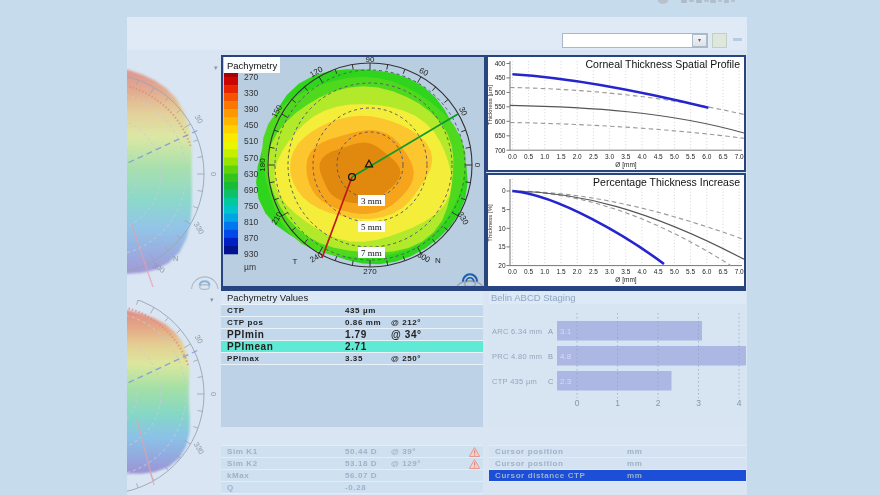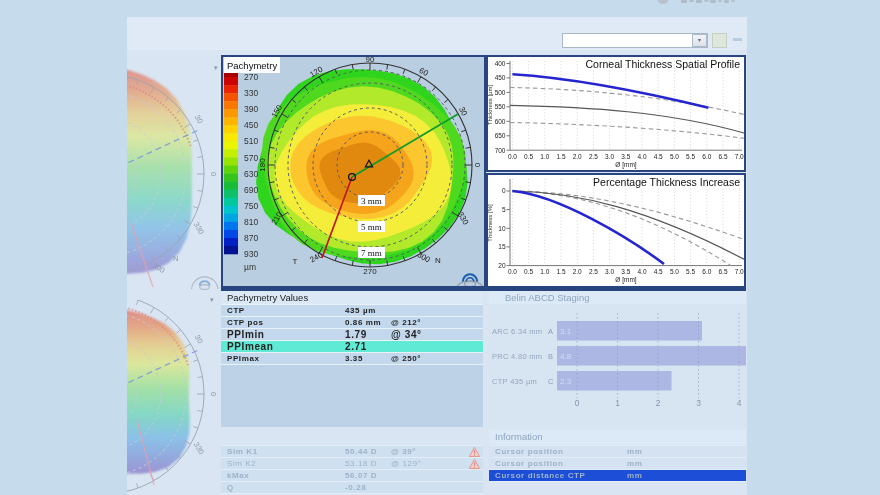--- a/index.html
+++ b/index.html
@@ -405,21 +405,21 @@
     <div style="position:absolute;left:221px;top:341px;width:262px;height:11px;background:#5eead4;color:#222;font-size:10px;font-weight:bold;letter-spacing:0.6px;line-height:11px">
       <span style="position:absolute;left:6px">PPImean</span>
       <span style="position:absolute;left:124px">2.71</span>
     </div>
     <div style="position:absolute;left:221px;top:353px;width:262px;height:11px;background:#c3d8ec;color:#222;font-size:8px;font-weight:bold;letter-spacing:0.6px;line-height:11px">
       <span style="position:absolute;left:6px">PPImax</span>
       <span style="position:absolute;left:124px">3.35</span>
       <span style="position:absolute;left:170px">@ 250°</span>
     </div>
 <div class="abs" style="left:489px;top:291px;width:257px;height:136px;background:#d7e4f2"></div>
-<div class="abs" style="left:489px;top:291px;width:257px;height:13px;background:#dce9f6;color:#8ea6c2;font-size:9.5px;line-height:13px"><span style="margin-left:16px">Belin ABCD Staging</span></div>
+<div class="abs" style="left:489px;top:291px;width:257px;height:13px;background:#dce9f6;color:#8ea6c2;font-size:9.5px;line-height:13px"><span style="margin-left:2px">Belin ABCD Staging</span></div>
 <svg width="257" height="124" viewBox="0 0 257 124" style="position:absolute;left:489px;top:303px">
       <rect x="68" y="18" width="145.0" height="19.5" fill="#acb7e3"></rect>
       <text x="71" y="31" font-size="8" fill="#d6dcf2">3.1</text>
       <rect x="68" y="43" width="189.0" height="19.5" fill="#acb7e3"></rect>
       <text x="71" y="56" font-size="8" fill="#d6dcf2">4.8</text>
       <rect x="68" y="68" width="114.5" height="19.5" fill="#acb7e3"></rect>
       <text x="71" y="81" font-size="8" fill="#d6dcf2">2.3</text>
       <line x1="88.0" y1="10" x2="88.0" y2="95" stroke="#8c9cbc" stroke-width="0.9" stroke-dasharray="1.5,2.5" opacity="0.75"></line>
       <text x="88.0" y="103" font-size="8.5" fill="#8396ad" text-anchor="middle">0</text>
       <line x1="128.5" y1="10" x2="128.5" y2="95" stroke="#8c9cbc" stroke-width="0.9" stroke-dasharray="1.5,2.5" opacity="0.75"></line>
@@ -442,40 +442,39 @@
 <div style="position:absolute;left:221px;top:446px;width:262px;height:11px;background:#cfe0f0;color:#9db2c9;font-size:8px;font-weight:bold;letter-spacing:0.6px;line-height:11px">
       <span style="position:absolute;left:6px">Sim K1</span>
       <span style="position:absolute;left:124px">50.44 D</span>
       <span style="position:absolute;left:170px">@ 39°</span>
       <svg width="11" height="10" style="position:absolute;left:248px;top:0.5px">
         <path d="M5.5,0.5 L10.7,9.5 L0.3,9.5 Z" fill="#f4cfc9" stroke="#e09a92" stroke-width="1"></path>
         <rect x="5" y="3.2" width="1.2" height="3.4" fill="#d88"></rect>
         <rect x="5" y="7.5" width="1.2" height="1.2" fill="#d88"></rect>
       </svg>
     </div>
-    <div style="position:absolute;left:221px;top:458px;width:262px;height:11px;background:#cfe0f0;color:#9db2c9;font-size:8px;font-weight:normal;letter-spacing:0.6px;line-height:11px">
+    <div style="position:absolute;left:221px;top:458px;width:262px;height:11px;background:#cfe0f0;color:#9db2c9;font-size:8px;font-weight:bold;letter-spacing:0.6px;line-height:11px">
       <span style="position:absolute;left:6px">Sim K2</span>
       <span style="position:absolute;left:124px">53.18 D</span>
       <span style="position:absolute;left:170px">@ 129°</span>
       <svg width="11" height="10" style="position:absolute;left:248px;top:0.5px">
         <path d="M5.5,0.5 L10.7,9.5 L0.3,9.5 Z" fill="#f4cfc9" stroke="#e09a92" stroke-width="1"></path>
         <rect x="5" y="3.2" width="1.2" height="3.4" fill="#d88"></rect>
         <rect x="5" y="7.5" width="1.2" height="1.2" fill="#d88"></rect>
       </svg>
     </div>
     <div style="position:absolute;left:221px;top:470px;width:262px;height:11px;background:#cfe0f0;color:#9db2c9;font-size:8px;font-weight:bold;letter-spacing:0.6px;line-height:11px">
       <span style="position:absolute;left:6px">kMax</span>
       <span style="position:absolute;left:124px">56.07 D</span>
     </div>
     <div style="position:absolute;left:221px;top:482px;width:262px;height:11px;background:#cfe0f0;color:#9db2c9;font-size:8px;font-weight:bold;letter-spacing:0.6px;line-height:11px">
       <span style="position:absolute;left:6px">Q</span>
       <span style="position:absolute;left:124px">-0.28</span>
     </div>
 <div class="abs" style="left:489px;top:429px;width:257px;height:66px;background:#d9e5f2"></div>
-<div class="abs" style="left:489px;top:430px;width:257px;height:14px;background:#dce9f6;color:#8ea6c2;font-size:9.5px;line-height:14px"><span style="margin-left:6px">Information</span></div>
 <div class="abs" style="left:489px;top:445px;width:257px;height:37px;background:#e4edf6"></div>
 <div style="position:absolute;left:489px;top:446px;width:257px;height:11px;background:#d4e2f1;color:#9db2c9;font-size:8px;font-weight:bold;letter-spacing:0.6px;line-height:11px">
       <span style="position:absolute;left:6px">Cursor position</span>
       <span style="position:absolute;left:138px">mm</span>
     </div>
     <div style="position:absolute;left:489px;top:458px;width:257px;height:11px;background:#d4e2f1;color:#9db2c9;font-size:8px;font-weight:bold;letter-spacing:0.6px;line-height:11px">
       <span style="position:absolute;left:6px">Cursor position</span>
       <span style="position:absolute;left:138px">mm</span>
     </div>
     <div style="position:absolute;left:489px;top:470px;width:257px;height:11px;background:#1d4ed8;color:#9db2c9;font-size:8px;font-weight:bold;letter-spacing:0.6px;line-height:11px">

